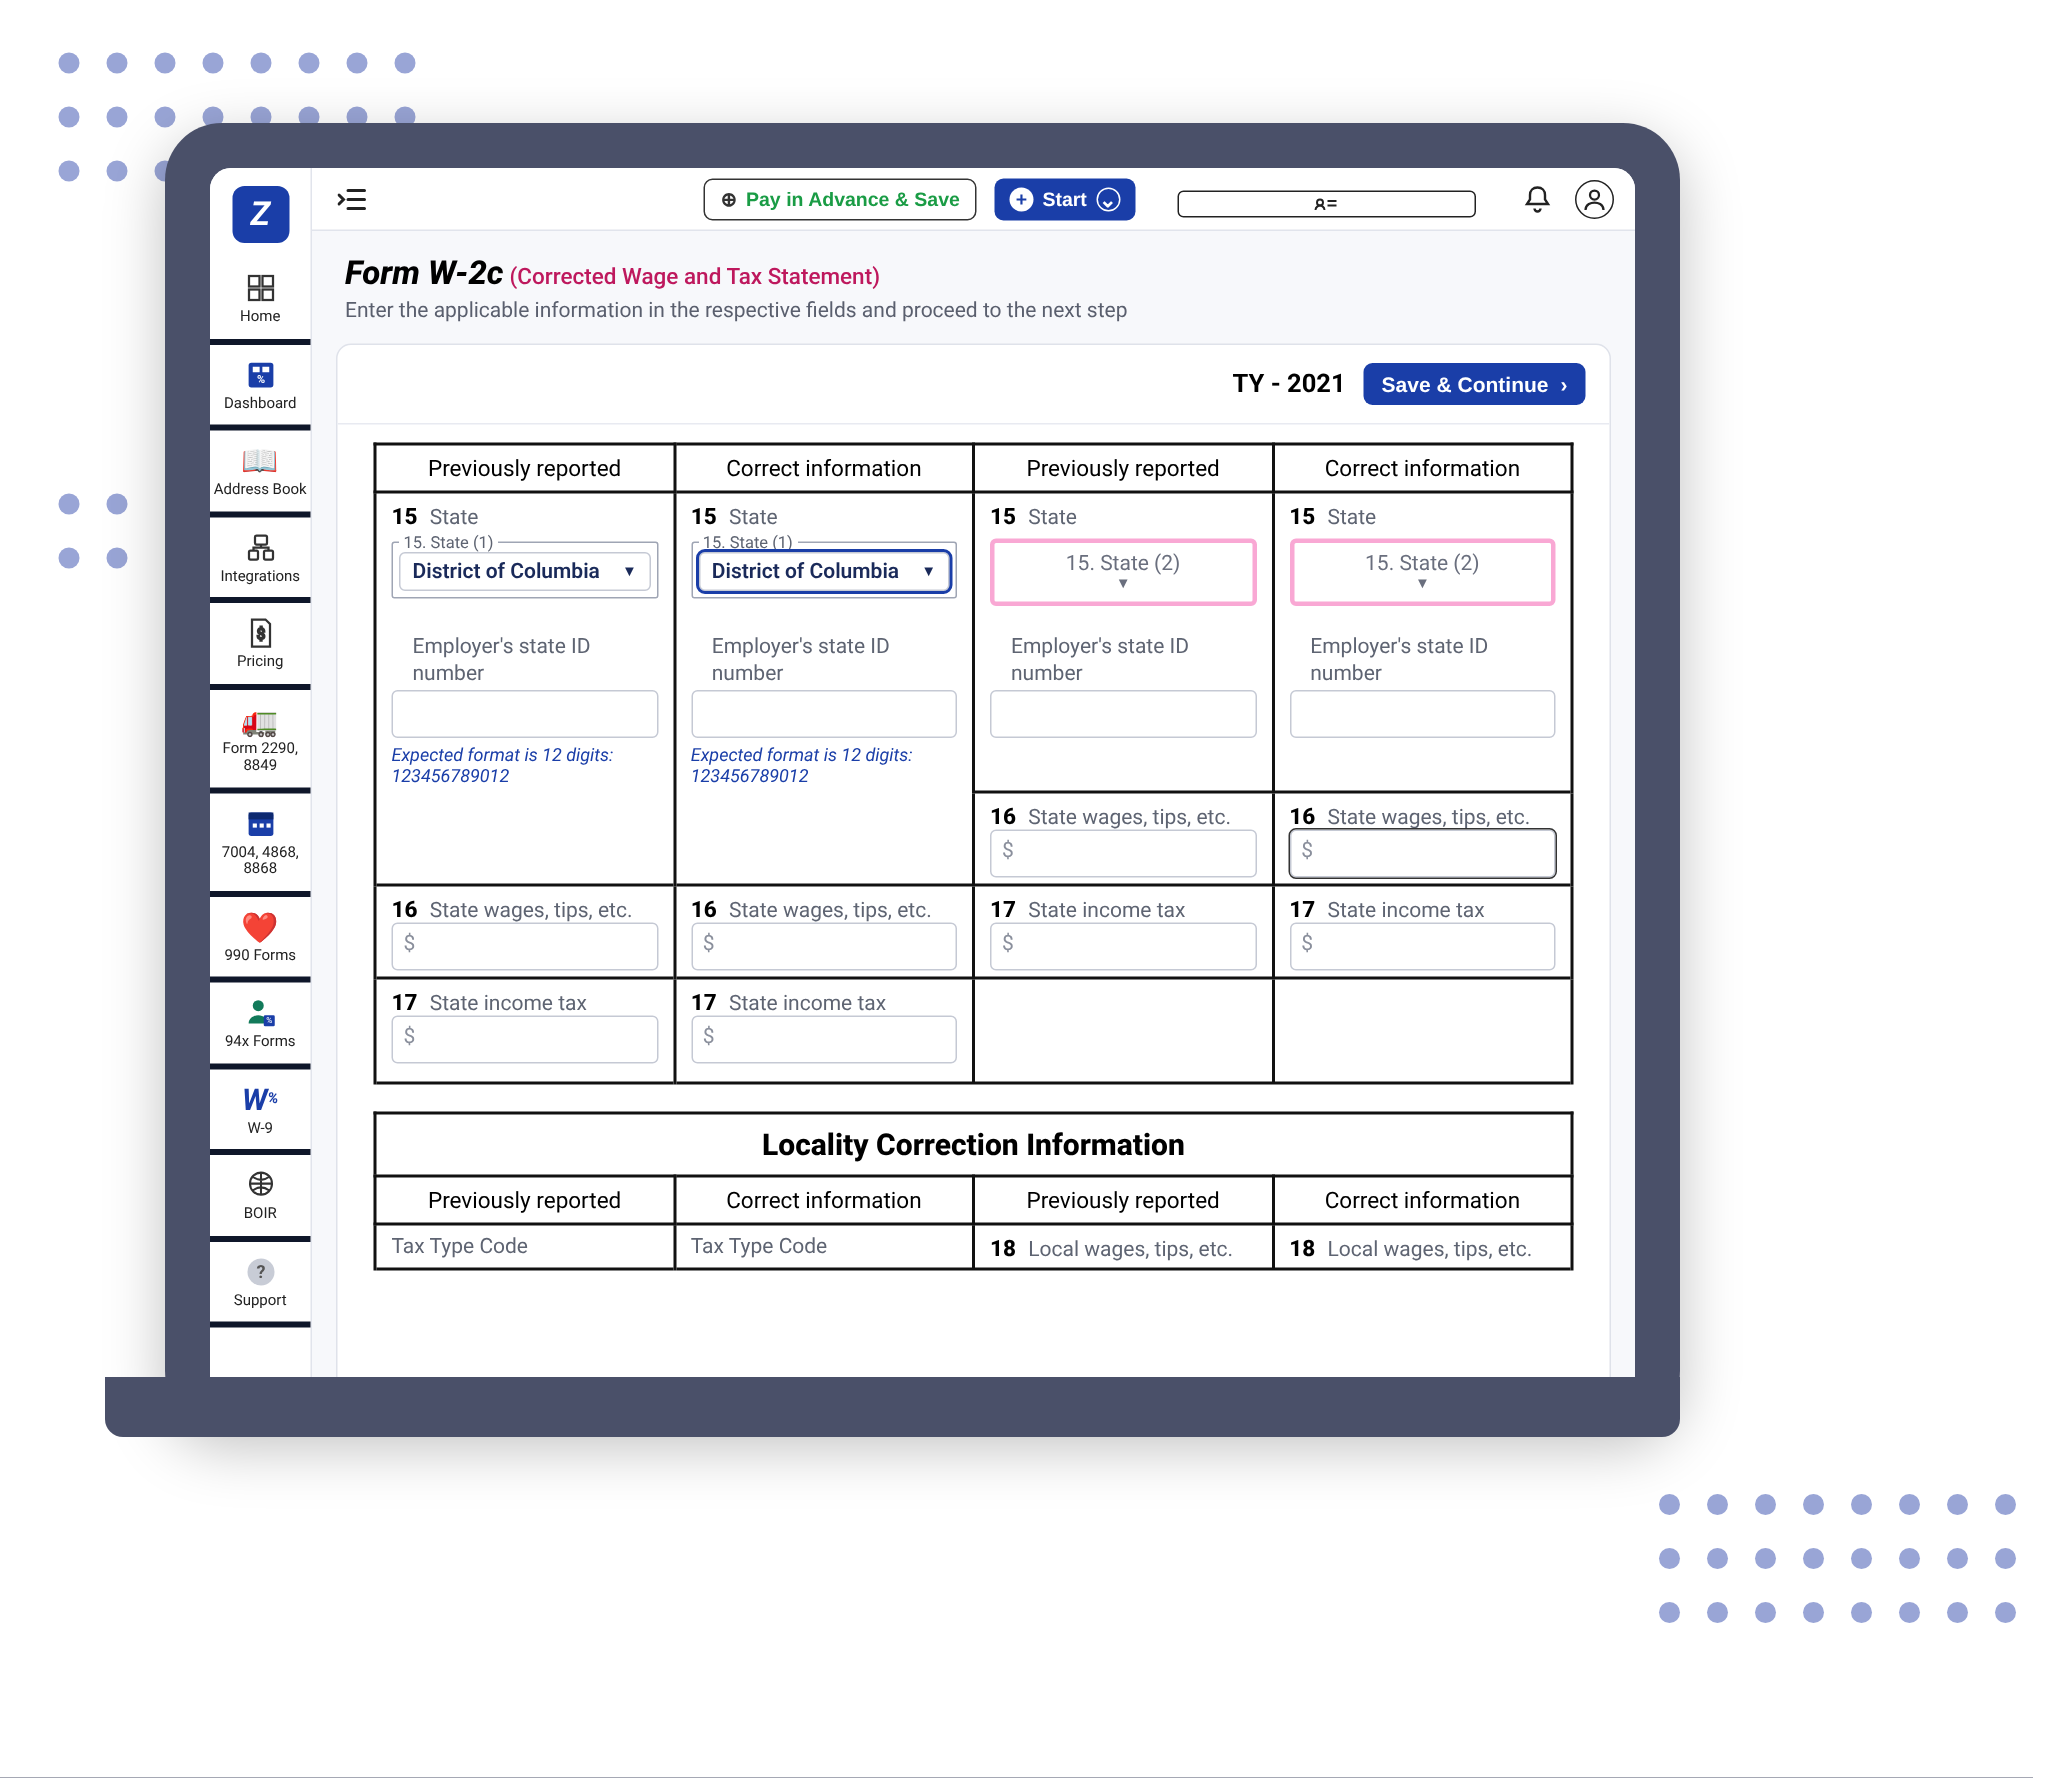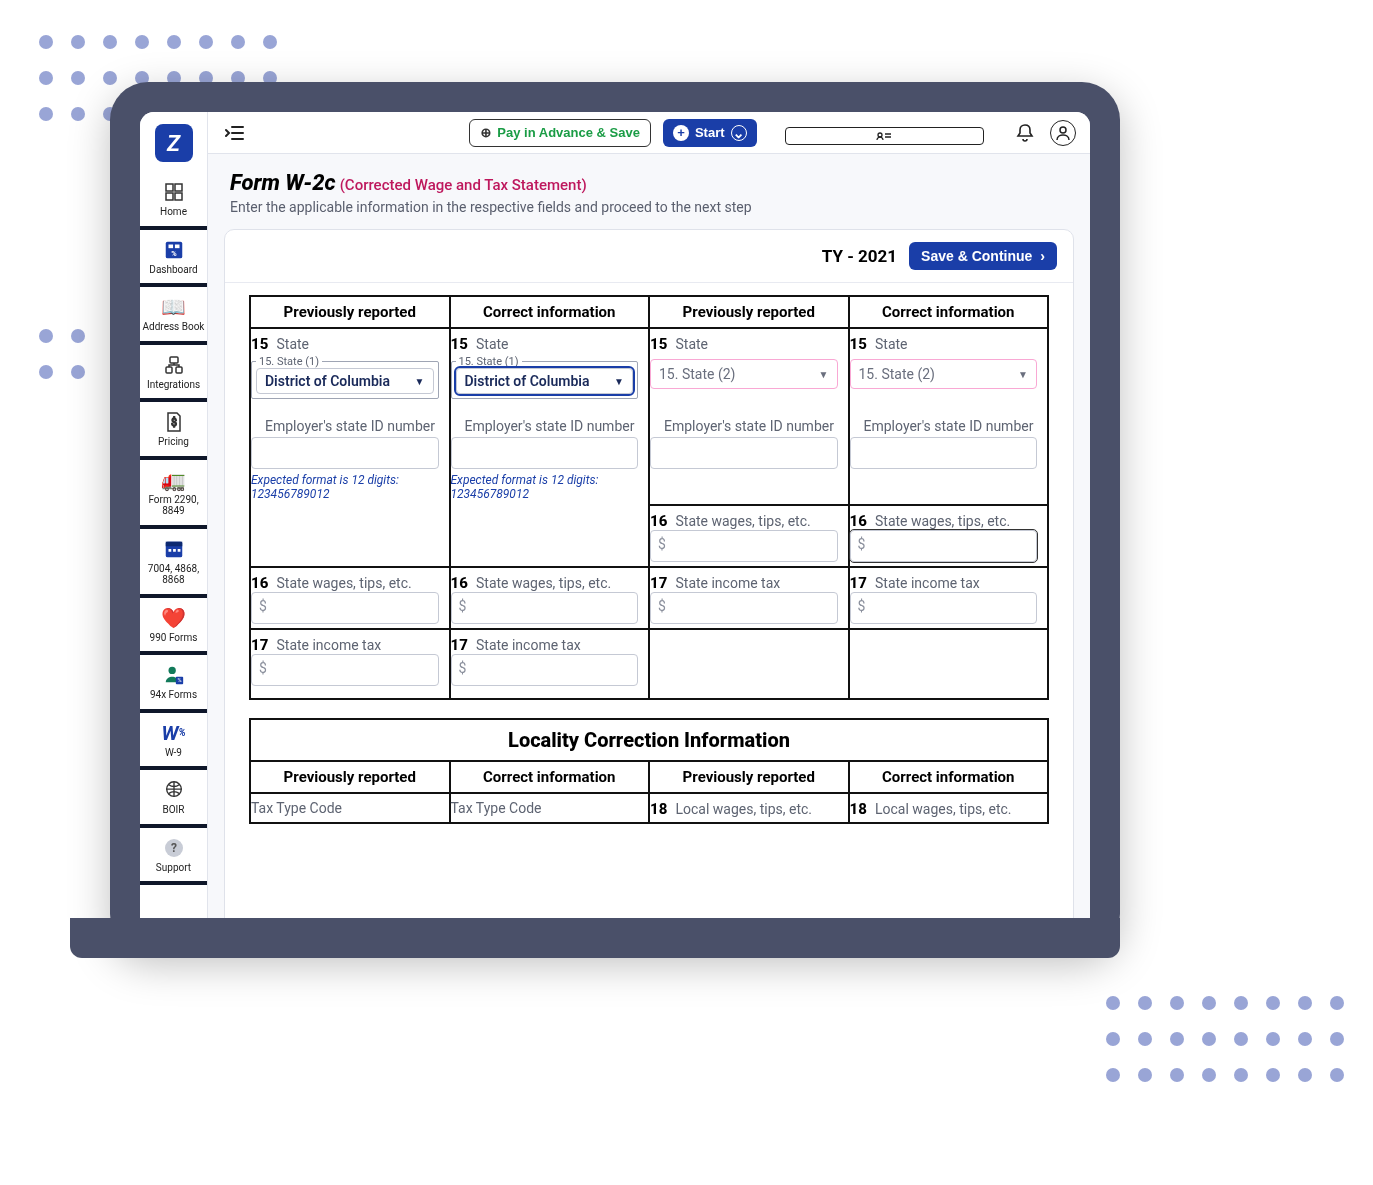--- a/index.html
+++ b/index.html
@@ -104,41 +104,41 @@
     background:#1a3ea8; color:#fff; border:none; border-radius:6px;
     padding:6px 12px; font-size:14px; font-weight:600; display:inline-flex; gap:8px; align-items:center; cursor:pointer;
   }
   .form-scroll{ overflow:auto; padding:12px 24px;}
   .sect-title{
     text-align:center; font-weight:800; font-size:20px; padding:8px 0;
     border:2px solid #111; border-bottom:none; background:#fff;
   }
   table.grid{ width:100%; border-collapse:collapse; table-layout:fixed; border:2px solid #111;}
   table.grid th{
-    border:2px solid #111; font-weight:700; font-size:15px; padding:6px 4px; background:#fff;
-  }
-  table.grid td{ border-left:2px solid #111; border-right:2px solid #111; padding:6px 10px 4px 0; vertical-align:top; font-size:14px;}
+    border:2px solid #111; font-weight:400; font-size:15px; padding:6px 4px; background:#fff;
+  }
+  table.grid td{ border-left:2px solid #111; border-right:2px solid #111; padding:6px 10px 4px 10px; vertical-align:top; font-size:14px;}
   table.grid tr.sep td{border-top:2px solid #111;}
   table.grid tr.rsep td.c3, table.grid tr.rsep td.c4{border-top:2px solid #111;}
   .box-num{font-weight:800; font-size:15px; display:inline-block; width:22px;}
   .box-label{color:#5e6472;}
   fieldset.state{
     border:1px solid #9fa5b4; border-radius:2px; padding:0 4px 4px; margin-top:2px; position:relative;
   }
   fieldset.state legend{font-size:11px; color:#5e6472; padding:0 3px;}
   .select{
     display:flex; justify-content:space-between; align-items:center;
     border:1px solid #c5c9d4; border-radius:4px; padding:4px 8px; background:#fff;
     font-size:14px; color:#1a2a5a; font-weight:600; cursor:pointer;
   }
   .select.focused{ outline:2px solid #1a3ea8;}
   .select-plain{
     display:flex; justify-content:space-between; align-items:center;
-    border:1px solid #f9a8d4; border-radius:4px; padding:6px 8px; margin-top:6px;
-    color:#6a6f7e; cursor:pointer; font-size:14px;
+    border:3px solid #f9a8d4; border-radius:4px; padding:6px 8px; margin-top:6px;
+    color:#6a6f7e; cursor:pointer; font-size:14px;flex-direction:column;
   }
   .emp-label{color:#5e6472; margin:8px 0 2px 14px; line-height:1.3;}
   .inp{
     width:100%; border:1px solid #c5c9d4; border-radius:4px; height:32px; padding:4px 8px;
     font-size:14px; color:#333;
   }
   .hint{color:#1a3ea8; font-style:italic; font-size:12px; margin-top:4px;}
   .dollar{position:relative;}
   .dollar:before{content:"$"; position:absolute; left:8px; top:6px; color:#8a8f9c; font-size:14px;}
   .dollar .inp{padding-left:20px;}

